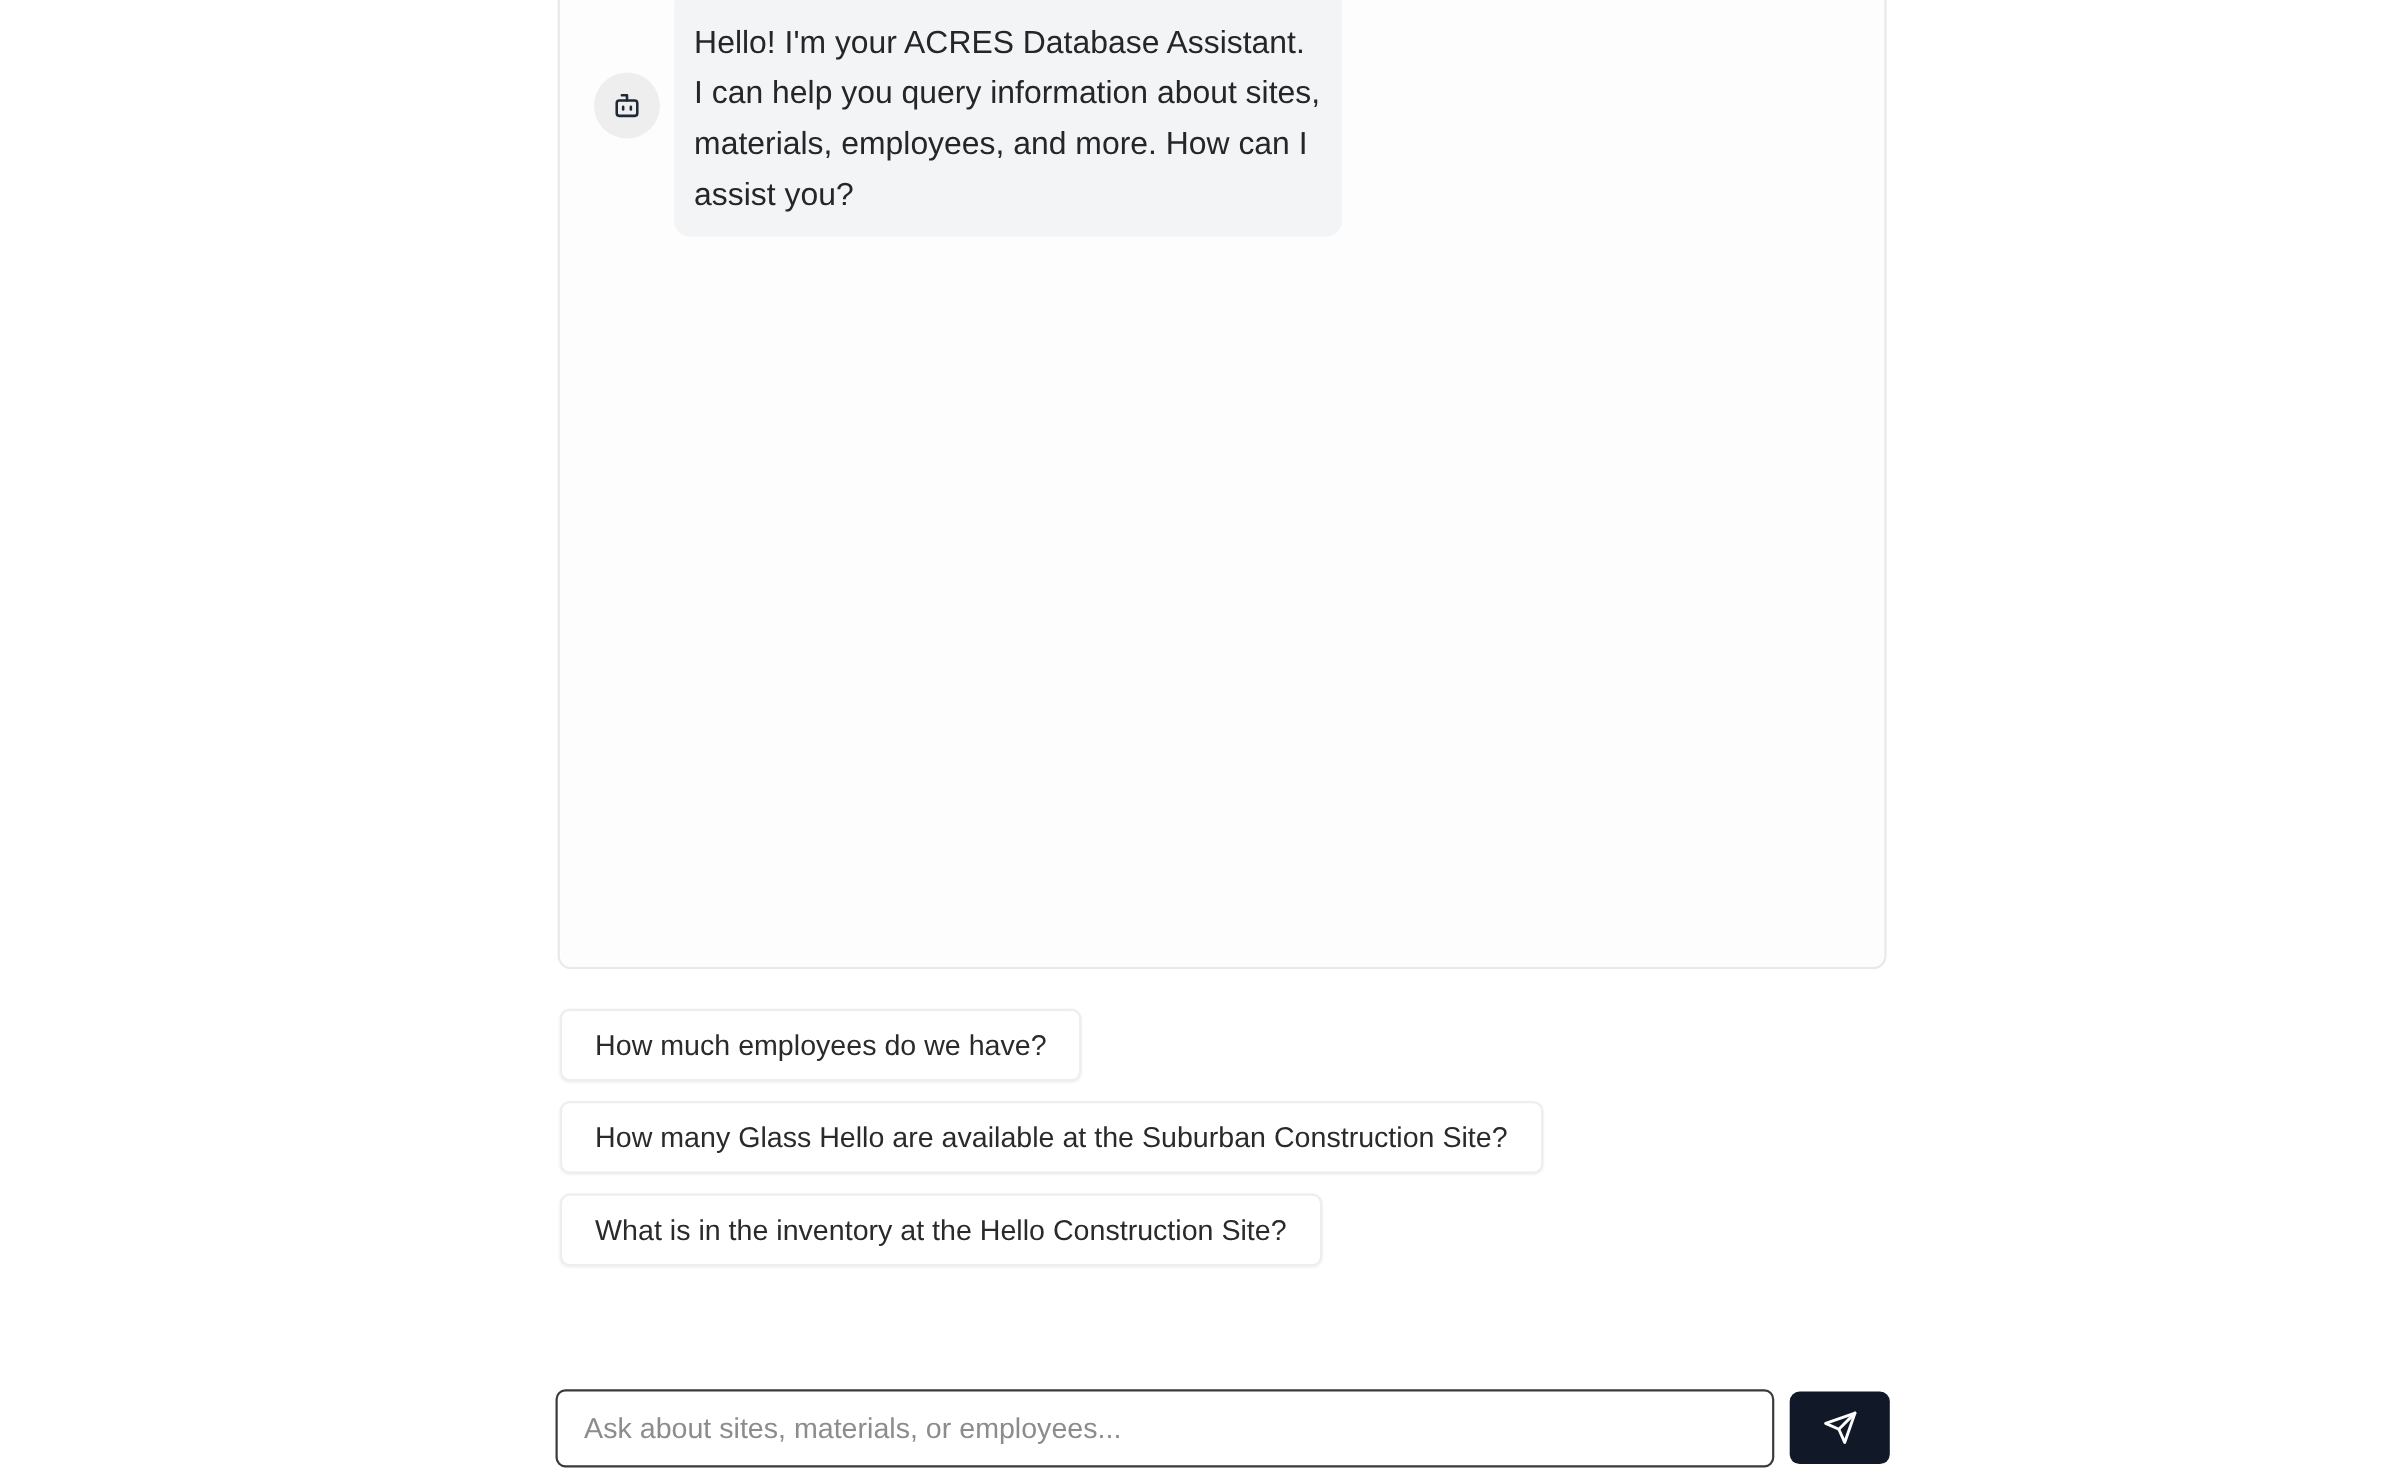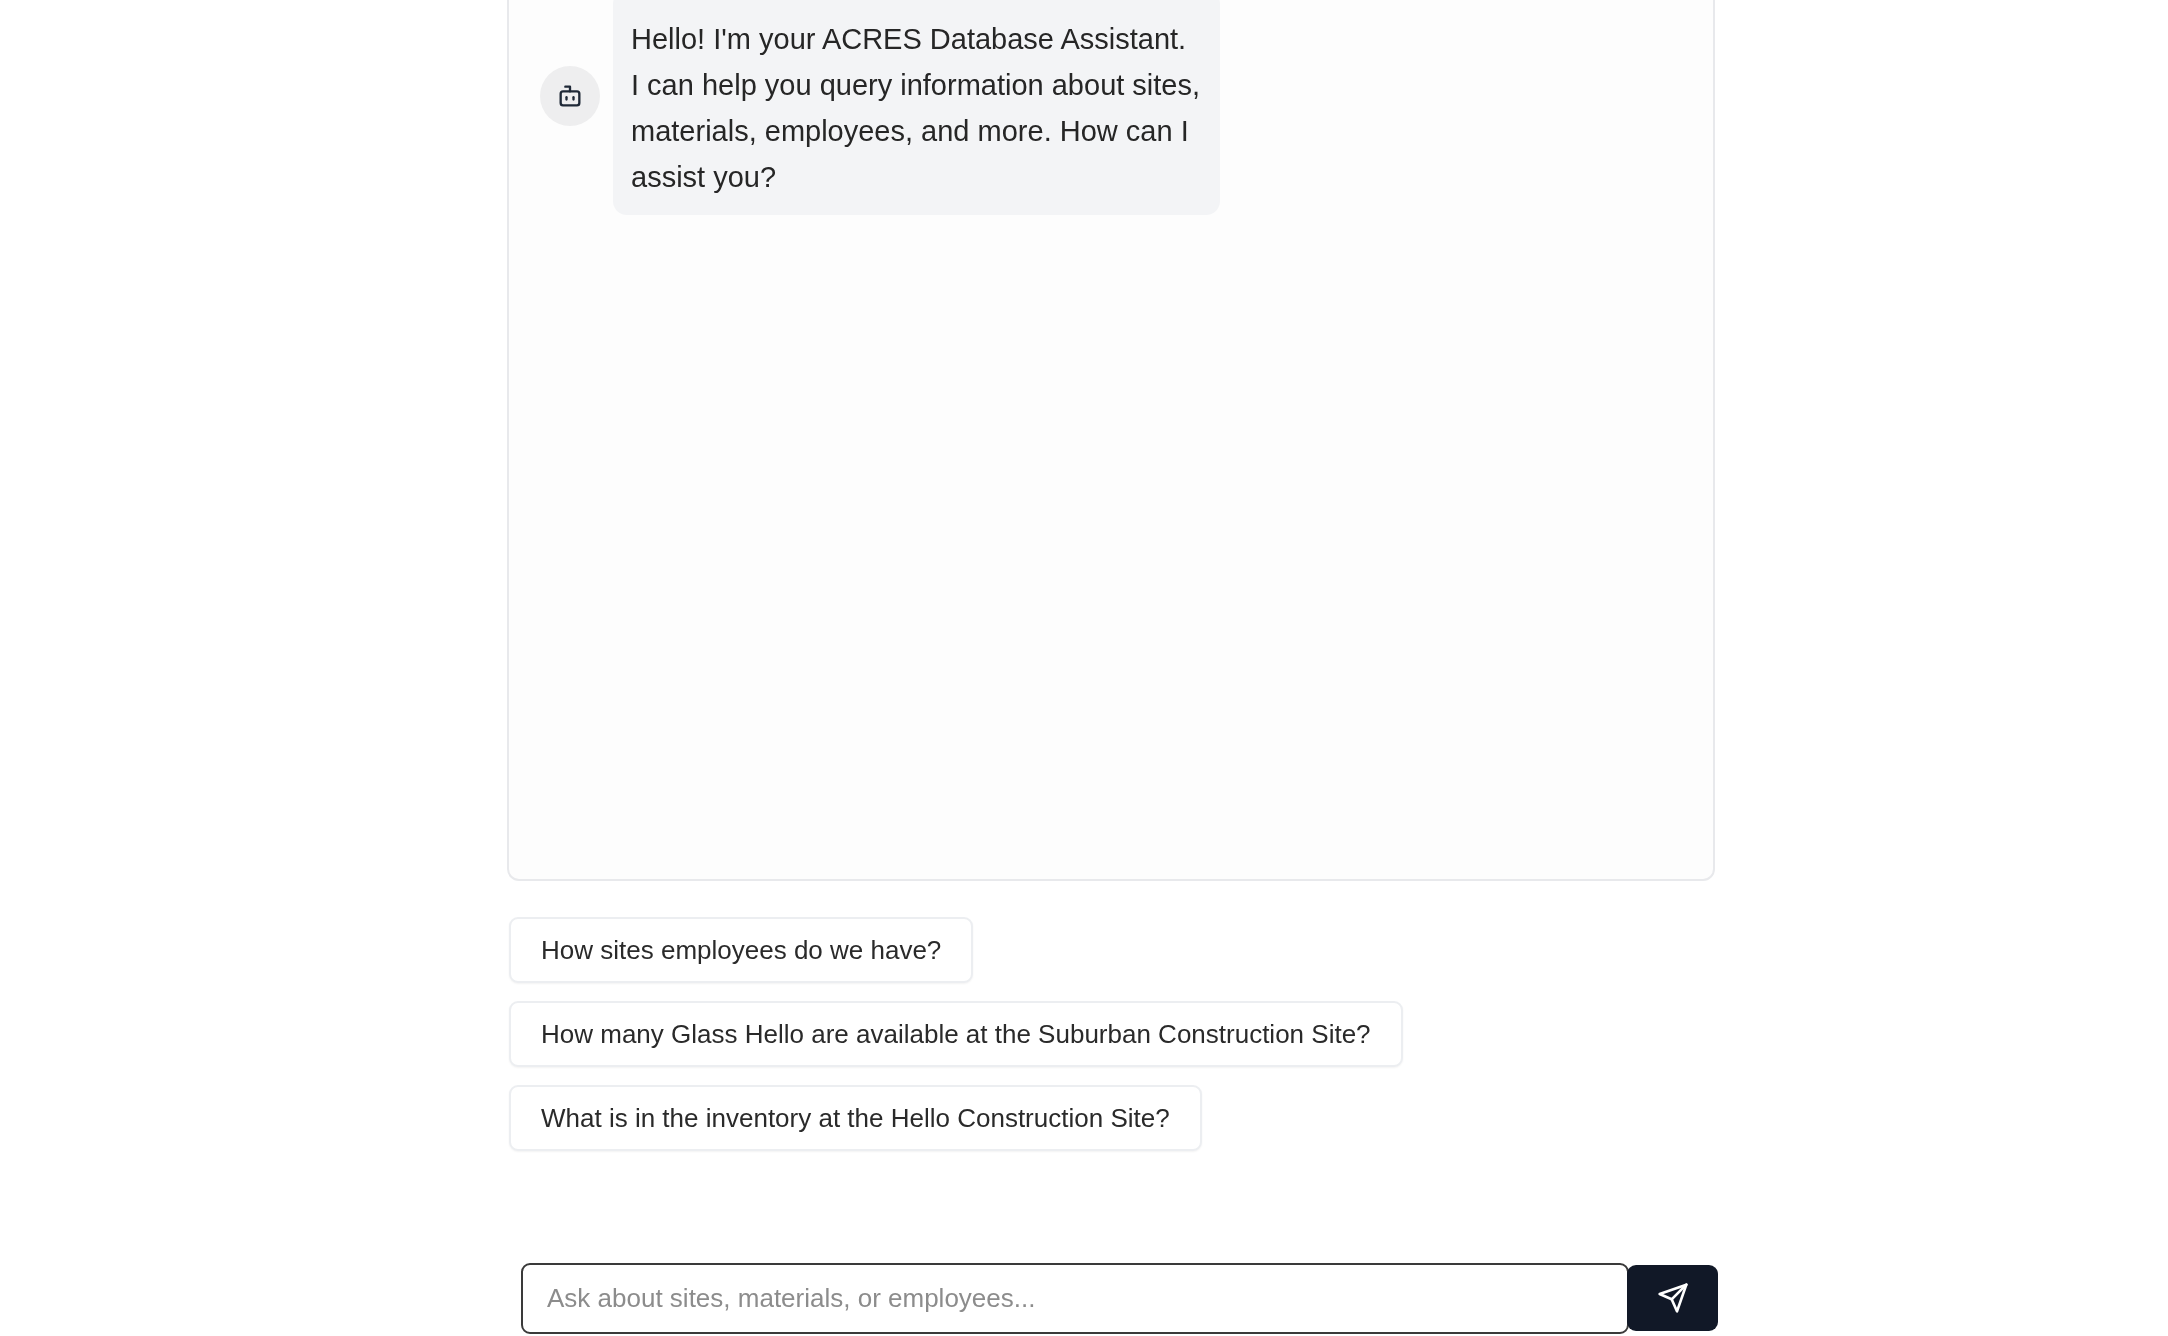--- a/index.html
+++ b/index.html
@@ -90,21 +90,20 @@
     height: 100%;
     box-sizing: border-box;
     border: 2px solid #3a3a3a;
     border-radius: 9px;
     padding: 0 24px;
     font-size: 26px;
     font-family: "Liberation Sans", sans-serif;
     color: #1f2937;
     background: #ffffff;
     outline: none;
-    margin-left: 16px;
   }
   .chat-input::placeholder { color: #8c8c8c; }
   .send-button {
     position: absolute;
     left: 1627px;
     top: 1265px;
     width: 91px;
     height: 66px;
     border: none;
     border-radius: 9px;
@@ -128,21 +127,21 @@
         <rect x="4" y="8" width="16" height="12" rx="2"></rect>
         <path d="M9 13v2"></path>
         <path d="M15 13v2"></path>
       </svg>
     </div>
     <div class="bubble">Hello! I'm your ACRES Database Assistant. I can help you query information about sites, materials, employees, and more. How can I assist you?</div>
   </div>
 </div>
 
 <div class="suggestions">
-  <button class="suggestion">How sites employees do we have?</button>
+  <button class="suggestion">How much employees do we have?</button>
   <button class="suggestion">How many Glass Hello are available at the Suburban Construction Site?</button>
   <button class="suggestion">What is in the inventory at the Hello Construction Site?</button>
 </div>
 
 <div class="input-wrap">
   <input class="chat-input" type="text" placeholder="Ask about sites, materials, or employees..." style="">
 </div>
 
 <button class="send-button">
   <svg viewBox="0 0 24 24" fill="none" stroke="#ffffff" stroke-width="2" stroke-linecap="round" stroke-linejoin="round">

